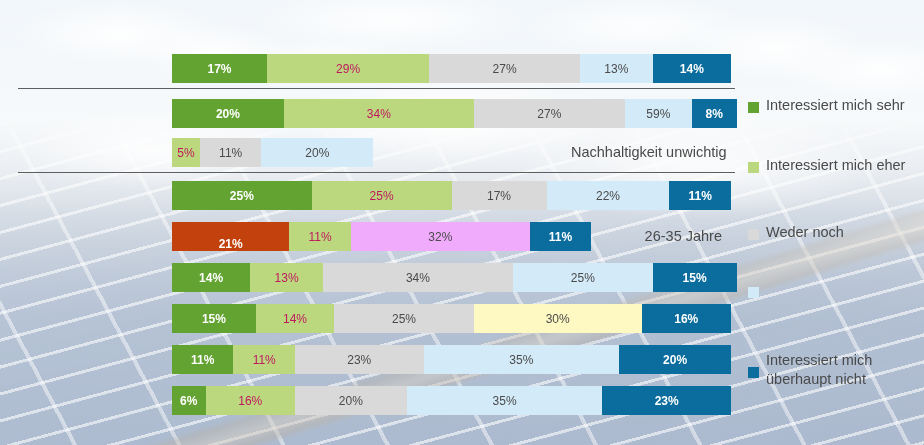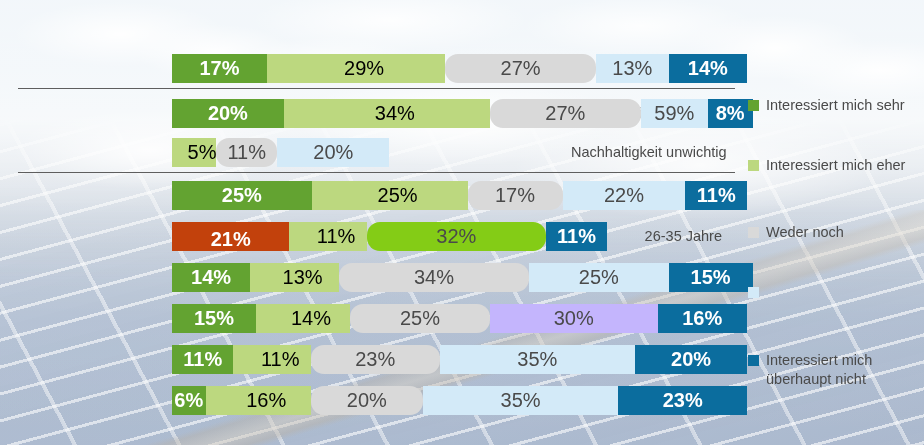--- a/index.html
+++ b/index.html
@@ -141,42 +141,42 @@
     top: 0;
     height: 29px;
     width: 559px;
     display: flex;
   }
   .seg {
     height: 100%;
     display: flex;
     align-items: center;
     justify-content: center;
-    font-size: 20px;
+    font-size: 12px;
     overflow: hidden;
     white-space: nowrap;
   }
   .seg.s0 { color: #ffffff; font-weight: bold; }
-  .seg.s1 { color: #000000; padding-left: 16px; }
-  .seg.s2 { color: #4a4a4a; border-radius: 13px; }
+  .seg.s1 { color: #be185d; }
+  .seg.s2 { color: #4a4a4a; }
   .seg.s3 { color: #4a4a4a; }
   .seg.s4 { color: #ffffff; font-weight: bold; }
 
   
   .legend {
     position: absolute;
     left: 748px;
     top: 96px;
     width: 170px;
   }
   .legend-item {
     position: absolute;
     left: 0;
     display: flex;
-    align-items: flex-start;
+    align-items: center;
     width: 170px;
   }
   .legend-swatch {
     width: 11px;
     height: 11px;
     flex: 0 0 11px;
     margin-top: 4px;
     margin-right: 7px;
   }
   .legend-label {
@@ -275,21 +275,21 @@
       </div>
       <div class="row" style="top: 222px; width: 731px;">
         <div class="row-label">26-35 Jahre</div>
         <div class="bar">
           <div class="seg s0" style="flex: 0 0 21%; background: #c2410c; align-items: flex-end;">
             <span>21%</span>
           </div>
           <div class="seg s1" style="flex: 0 0 11%; background: rgb(188, 216, 127);">
             <span>11%</span>
           </div>
-          <div class="seg s2" style="flex: 0 0 32%; background: #84cc16;">
+          <div class="seg s2" style="flex: 0 0 32%; background: #f0abfc;">
             <span>32%</span>
           </div>
           <div class="seg s4" style="flex: 0 0 11%; background: rgb(11, 109, 158);">
             <span>11%</span>
           </div>
         </div>
       </div>
       <div class="row" style="top: 263px; width: 731px;">
         <div class="row-label">36-45 Jahre</div>
         <div class="bar">
@@ -315,21 +315,21 @@
         <div class="bar">
           <div class="seg s0" style="flex: 0 0 15%; background: rgb(99, 163, 49);">
             <span>15%</span>
           </div>
           <div class="seg s1" style="flex: 0 0 14%; background: rgb(188, 216, 127);">
             <span>14%</span>
           </div>
           <div class="seg s2" style="flex: 0 0 25%; background: rgb(217, 217, 217);">
             <span>25%</span>
           </div>
-          <div class="seg s3" style="flex: 0 0 30%; background: #c4b5fd;">
+          <div class="seg s3" style="flex: 0 0 30%; background: #fef9c3;">
             <span>30%</span>
           </div>
           <div class="seg s4" style="flex: 0 0 16%; background: rgb(11, 109, 158);">
             <span>16%</span>
           </div>
         </div>
       </div>
       <div class="row" style="top: 345px; width: 731px;">
         <div class="row-label">56-65 Jahre</div>
         <div class="bar">

